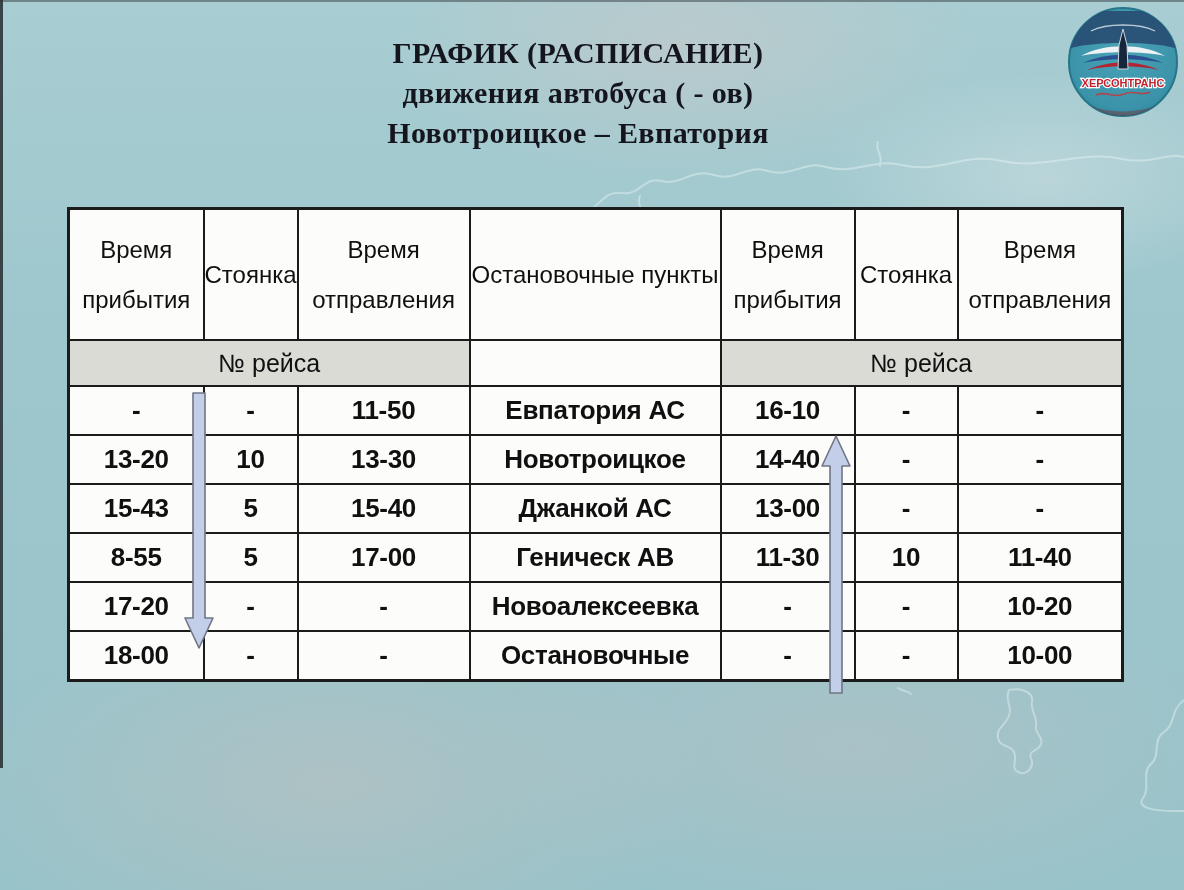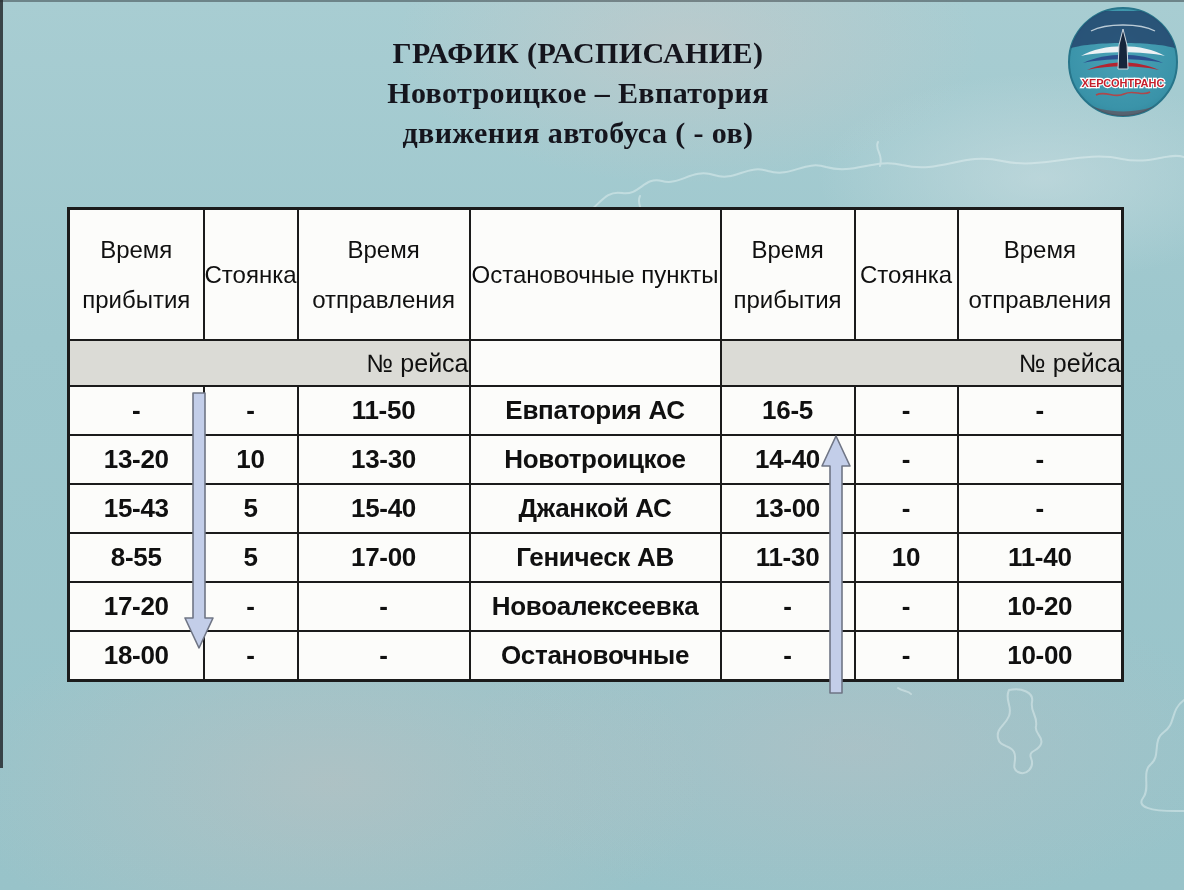--- a/index.html
+++ b/index.html
@@ -32,21 +32,21 @@
     border:3px solid #1b1b1b;background:#0ea5e9;
   }
   table.schedule th, table.schedule td{
     border:2px solid #1b1b1b;text-align:center;vertical-align:middle;padding:0;
     color:#101010;overflow:hidden;
   }
   thead th{
     height:129px;font-size:24px;font-weight:normal;line-height:2.08;background:#fcfcfa;
   }
   tr.trip-row td{
-    height:44px;font-size:25px;font-weight:normal;background:#dbdbd6;letter-spacing:0;text-align:right;
+    height:44px;font-size:25px;font-weight:normal;background:#dbdbd6;letter-spacing:0;
   }
   tr.trip-row td.blank{background:#fcfcfa;}
   tbody.data td{
     height:47px;font-size:26px;font-weight:bold;letter-spacing:-.3px;background:#fcfcfa;
   }
 
   .arrow{position:absolute;pointer-events:none;}
 
   .logo{position:absolute;left:1066px;top:5px;width:114px;height:114px;}
 </style>
@@ -62,22 +62,22 @@
     <path d="M640,196 C636,204 644,210 640,214"></path>
     <path d="M880,166 C884,154 874,150 878,142"></path>
     <path d="M1009,690 C1004,700 1013,706 1009,716 C1005,726 996,728 998,738 C1000,748 1010,744 1014,752 C1018,760 1010,768 1018,772 C1026,776 1035,768 1031,758 C1028,750 1038,752 1041,744 C1044,736 1034,734 1036,726 C1038,716 1030,712 1032,702 C1034,693 1022,687 1009,690 Z"></path>
     <path d="M1184,700 C1170,710 1176,724 1164,732 C1152,740 1161,756 1151,764 C1141,772 1151,788 1143,798 C1137,806 1147,812 1184,811"></path>
     <path d="M898,688 C903,692 908,690 911,694"></path>
   </g>
 </svg>
 
 <div class="title">
   <span class="tline">ГРАФИК (РАСПИСАНИЕ)</span>
+  <span class="tline">движения автобуса ( - ов)</span>
   <span class="tline">Новотроицкое – Евпатория</span>
-  <span class="tline">движения автобуса ( - ов)</span>
 </div>
 
 <svg class="logo" viewBox="0 0 114 114">
   <defs>
     <clipPath id="logoClip">
         <circle cx="57" cy="57" r="54"></circle>
       </clipPath>
     <radialGradient id="logoBg" cx="50%" cy="40%" r="75%">
       <stop offset="0%" stop-color="#4aa2b6"></stop>
       <stop offset="70%" stop-color="#3a93a9"></stop>
@@ -129,21 +129,21 @@
       <td class="blank"></td>
       <td colspan="3">№ рейса</td>
     </tr>
   </thead>
   <tbody class="data">
     <tr>
       <td>-</td>
       <td>-</td>
       <td>11-50</td>
       <td>Евпатория АС</td>
-      <td>16-5</td>
+      <td>16-10</td>
       <td>-</td>
       <td>-</td>
     </tr>
     <tr>
       <td>13-20</td>
       <td>10</td>
       <td>13-30</td>
       <td>Новотроицкое</td>
       <td>14-40</td>
       <td>-</td>

